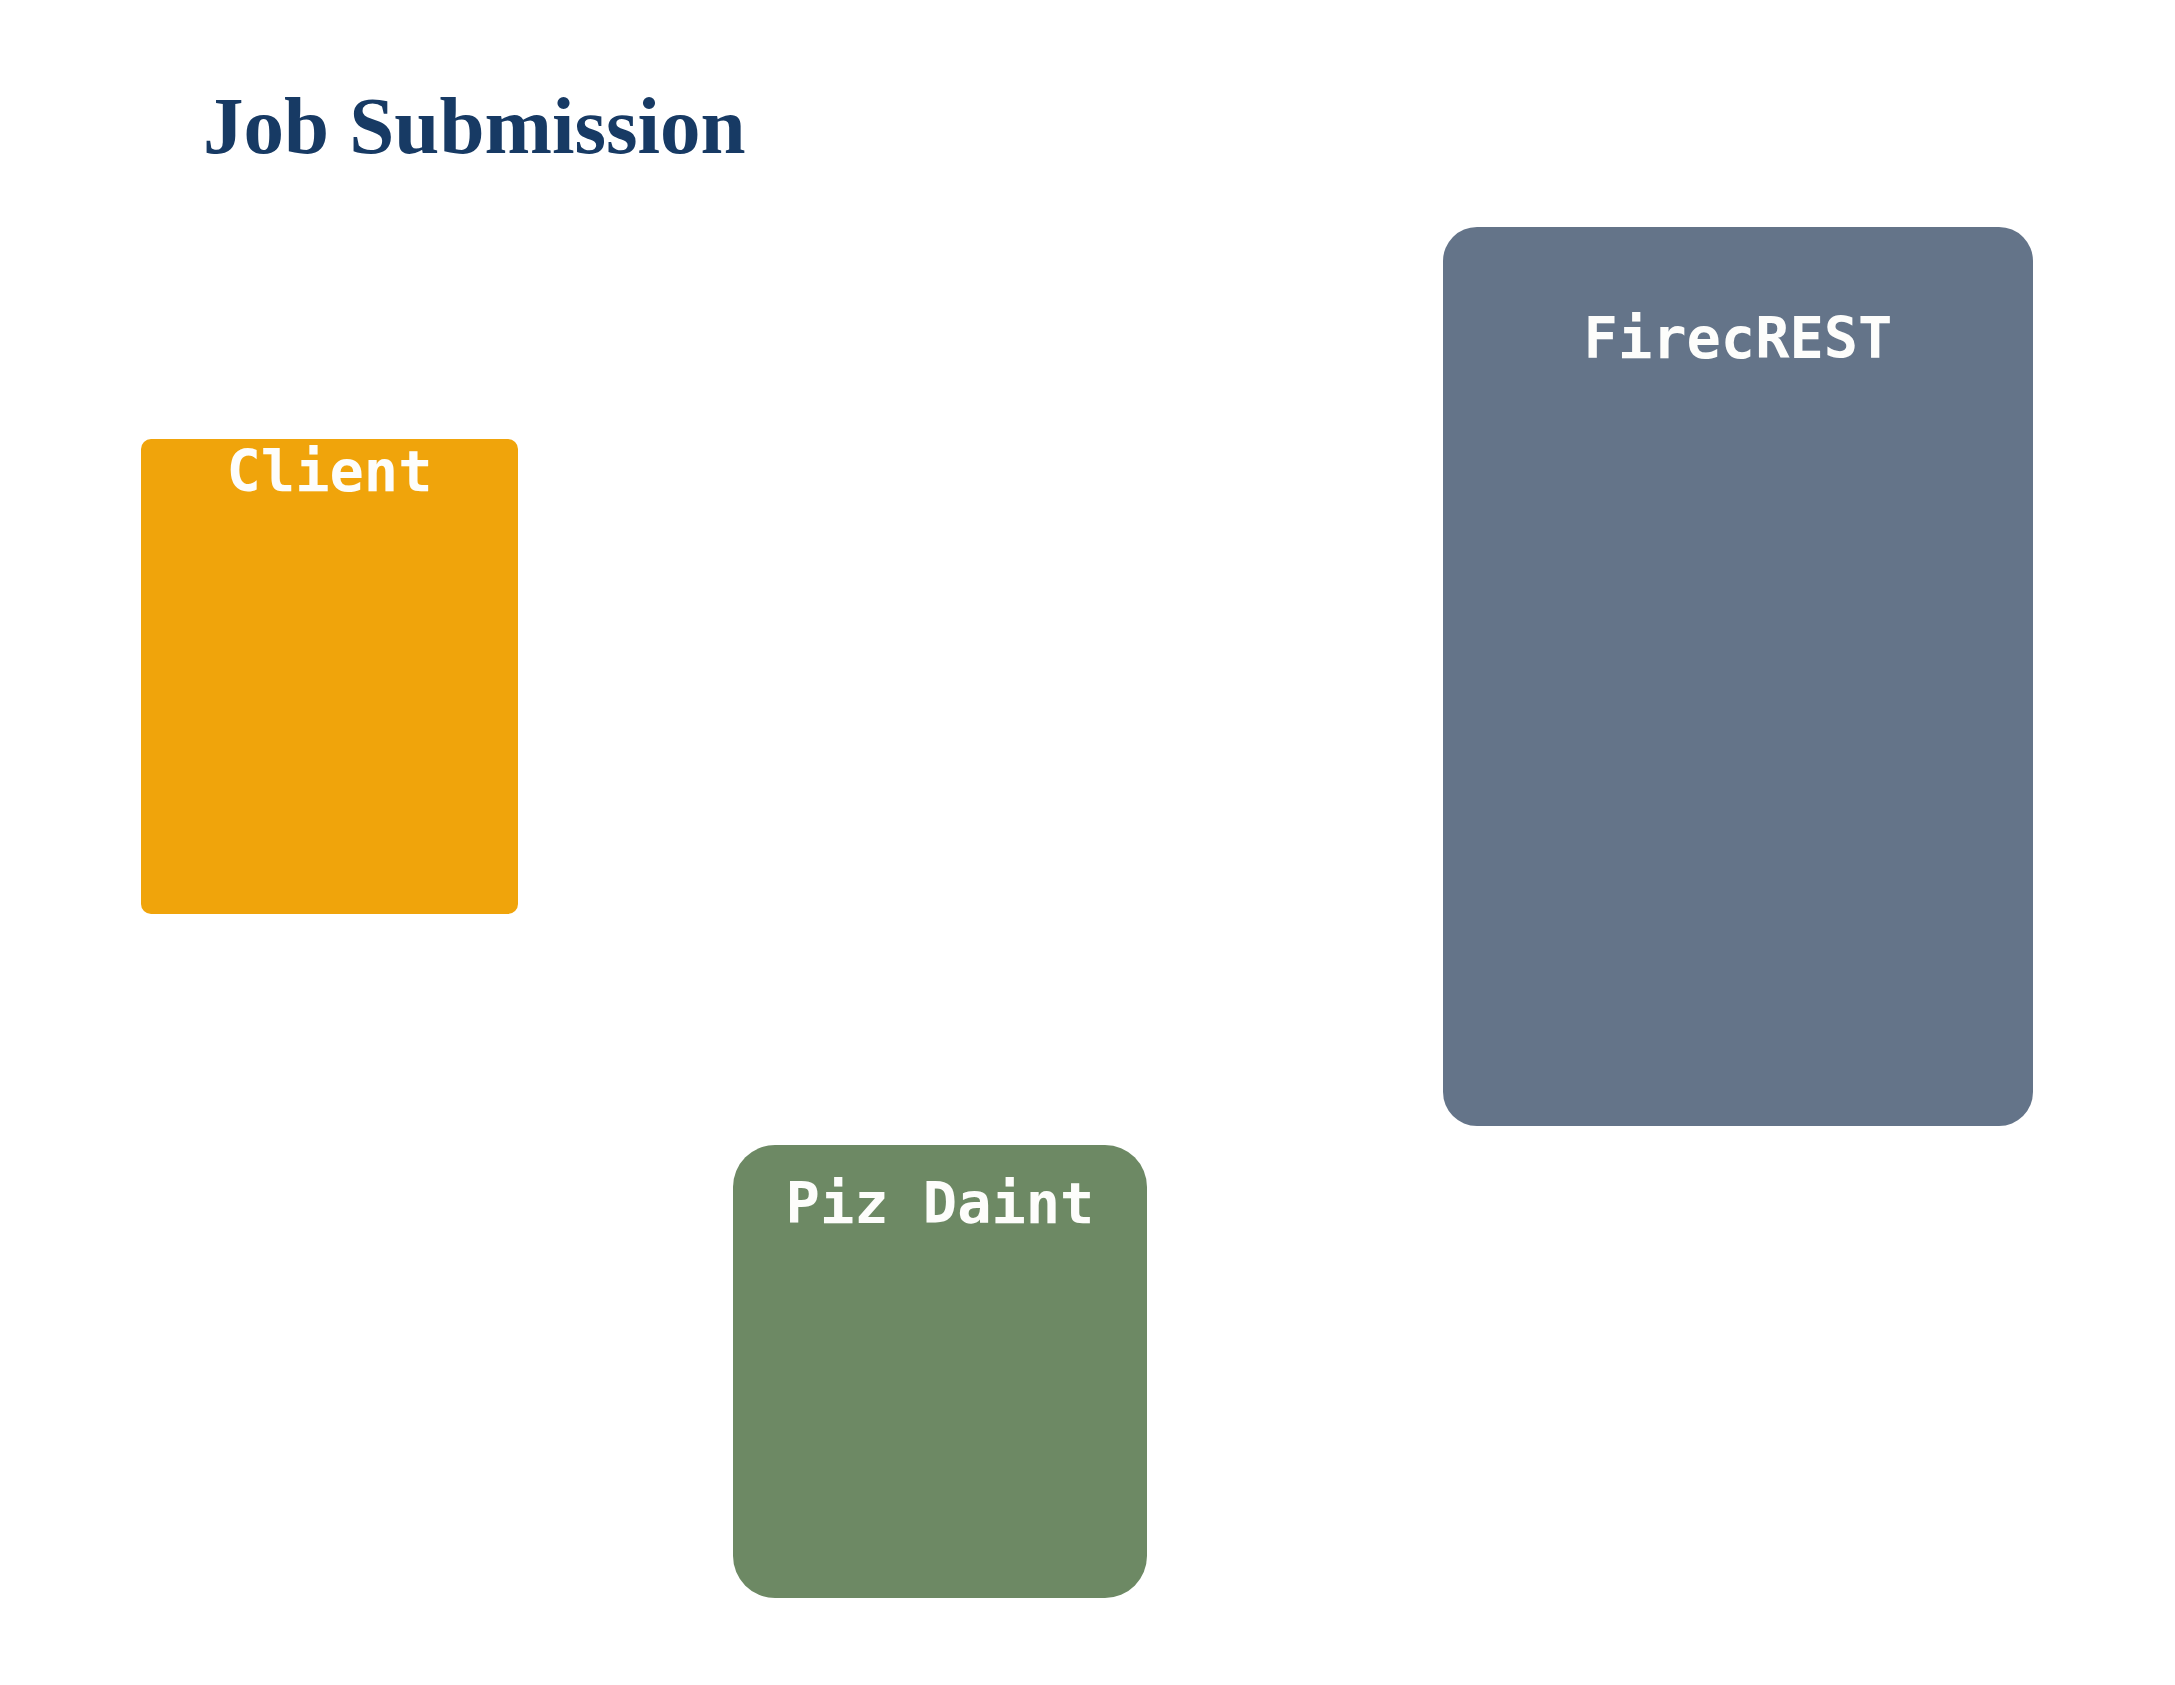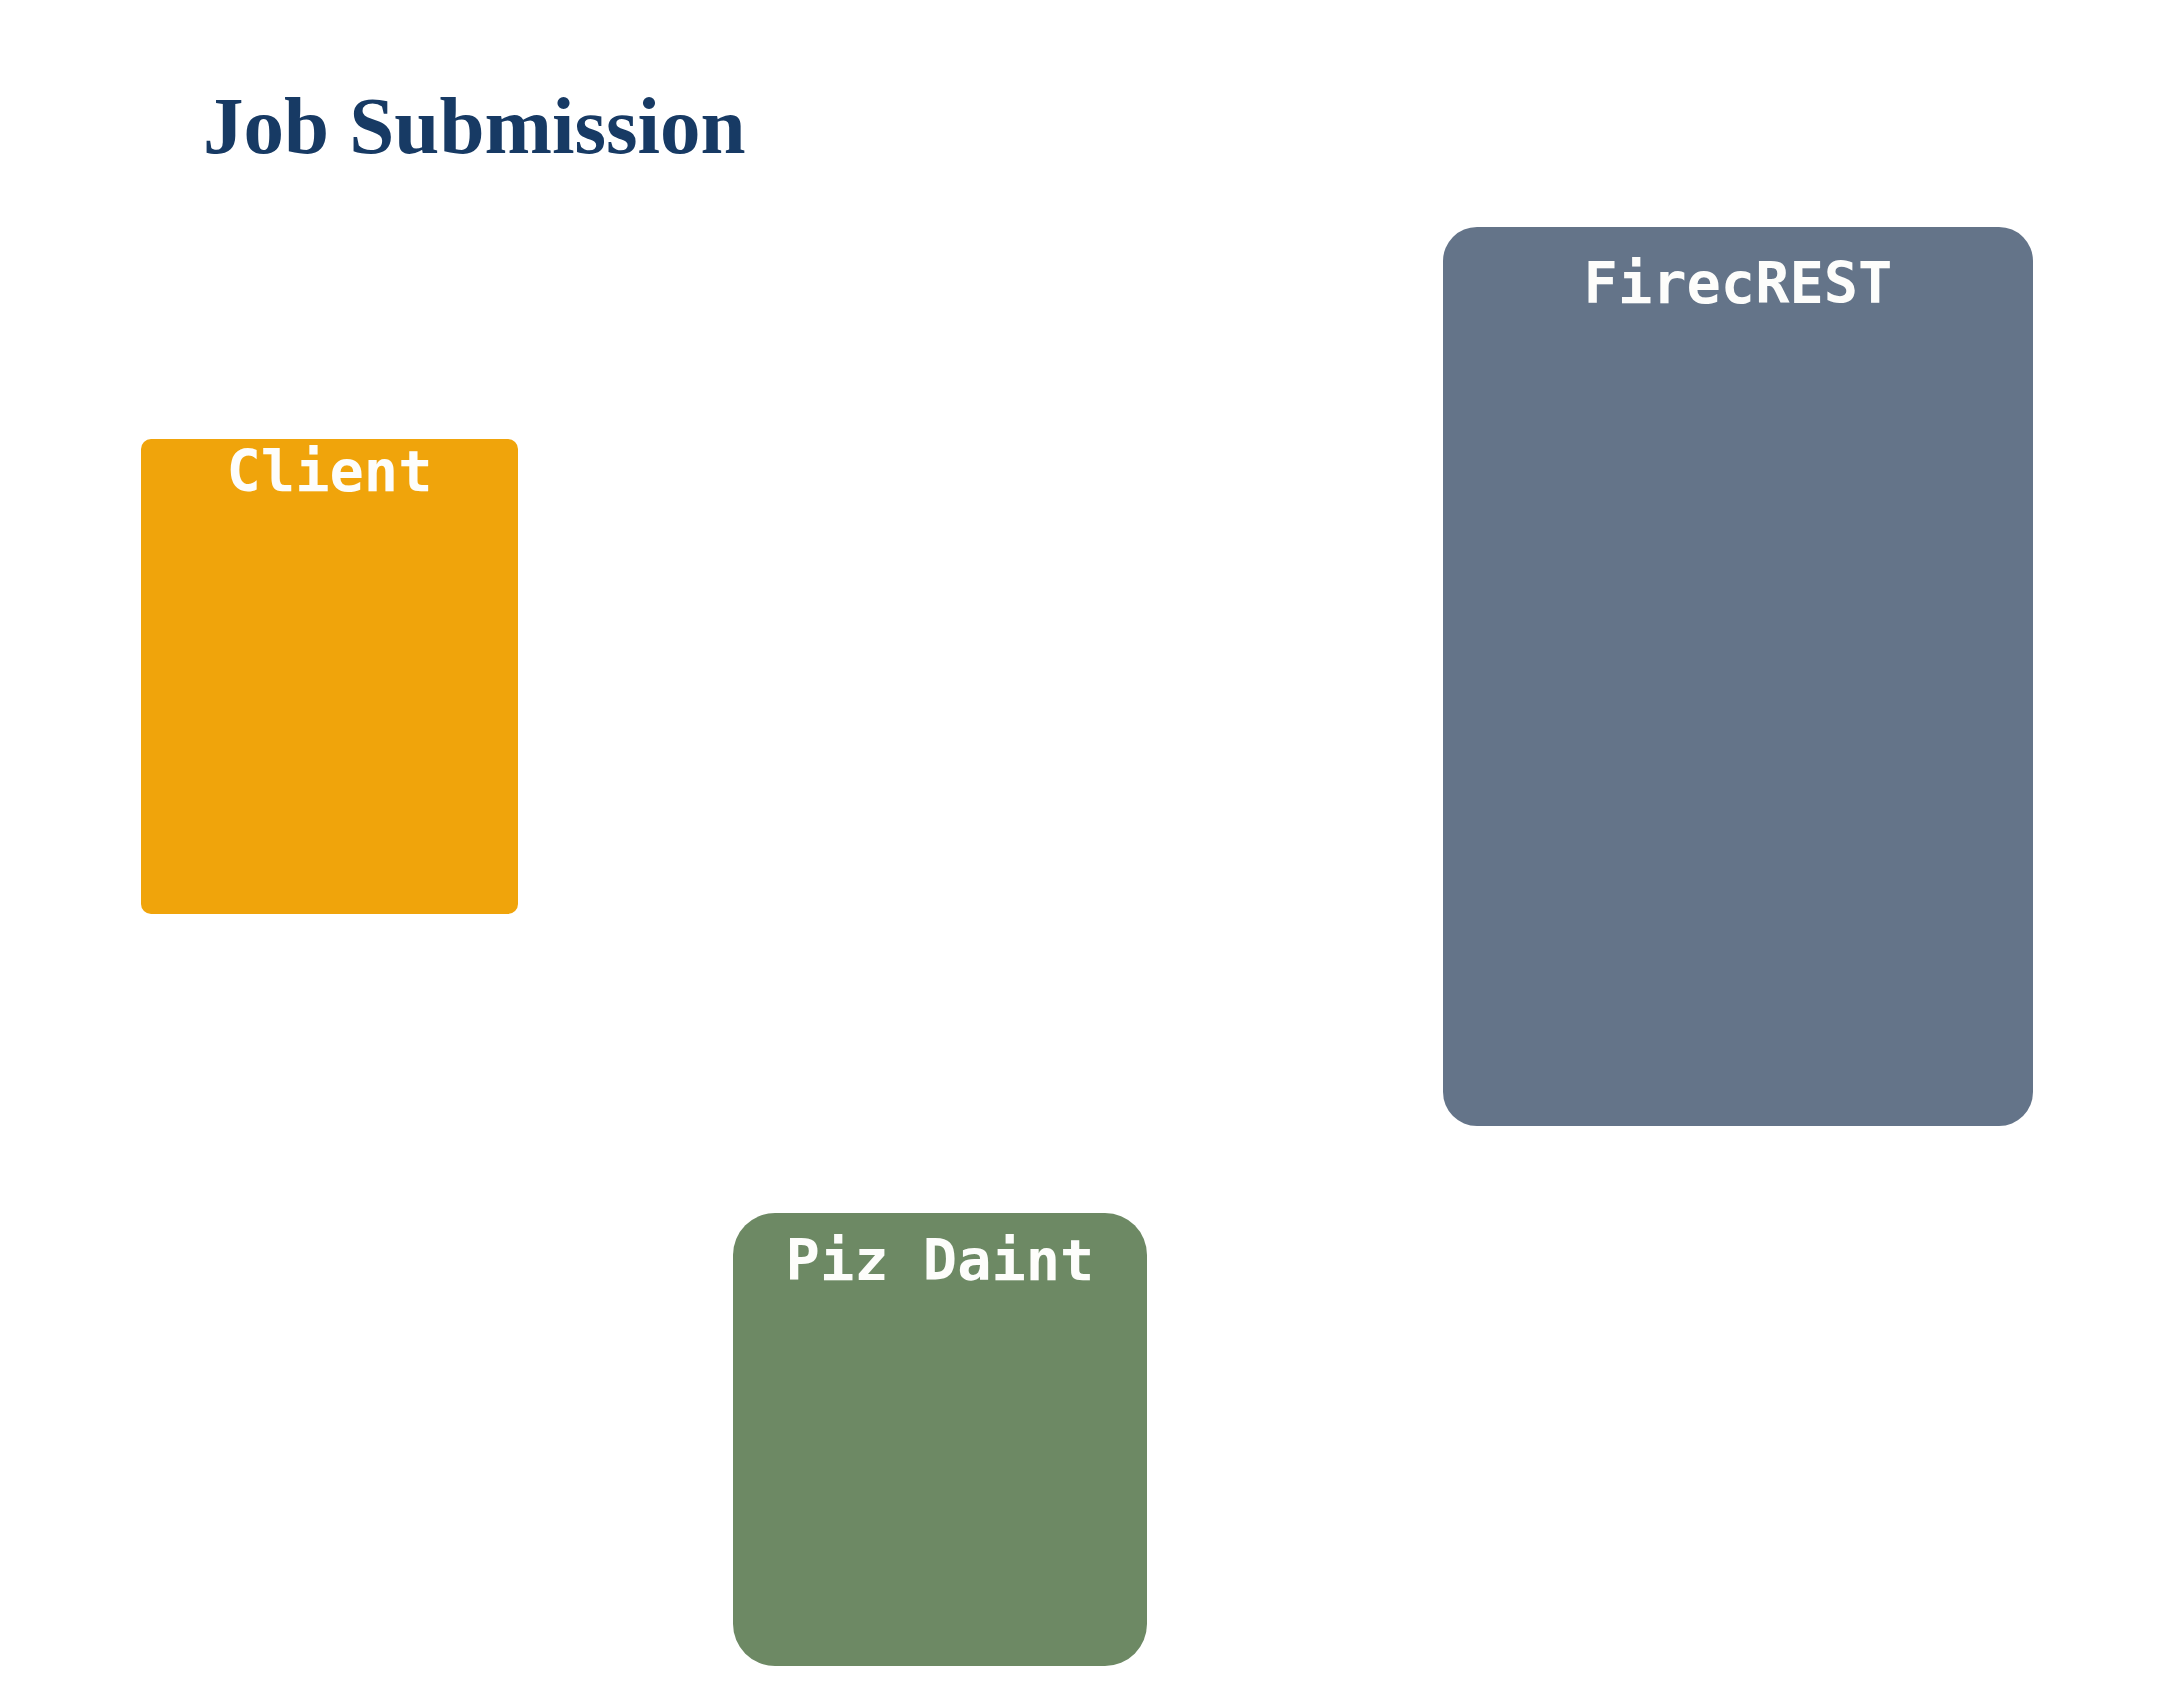--- a/index.html
+++ b/index.html
@@ -45,30 +45,30 @@
     border-radius: 10px;
     align-items: flex-start;
   }
   .node-firecrest {
     left: 1443px;
     top: 227px;
     width: 590px;
     height: 899px;
     border-radius: 34px;
     align-items: flex-start;
-    padding-top: 24px;
+    padding-top: 79px;
   }
   .node-pizdaint {
     left: 733px;
-    top: 1213px;
+    top: 1145px;
     width: 414px;
     height: 453px;
     border-radius: 42px;
     align-items: flex-start;
-    padding-top: 15px;
+    padding-top: 26px;
   }
 </style>
 </head>
 <body style="background-color: rgb(255, 255, 255);">
 
 <div class="diagram-title" style="color: rgb(23, 58, 100);">Job Submission</div>
 
 <div class="node node-client" style="background-color: rgb(240, 164, 11);">
   <span class="node-label" style="color: rgb(253, 253, 251);">Client</span>
 </div>

